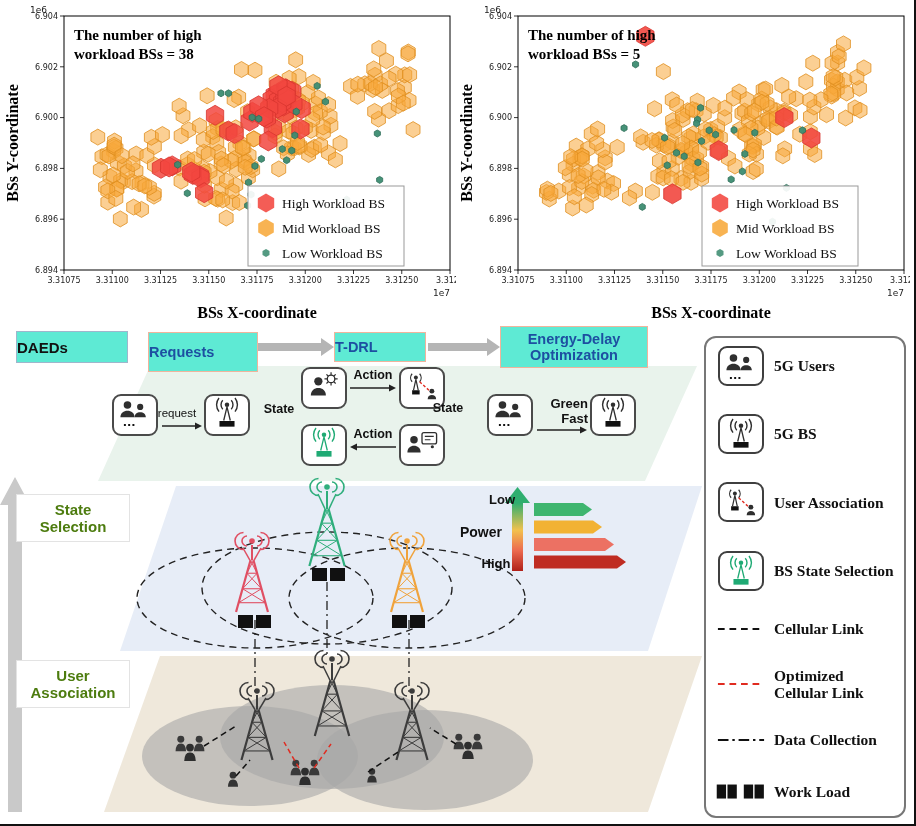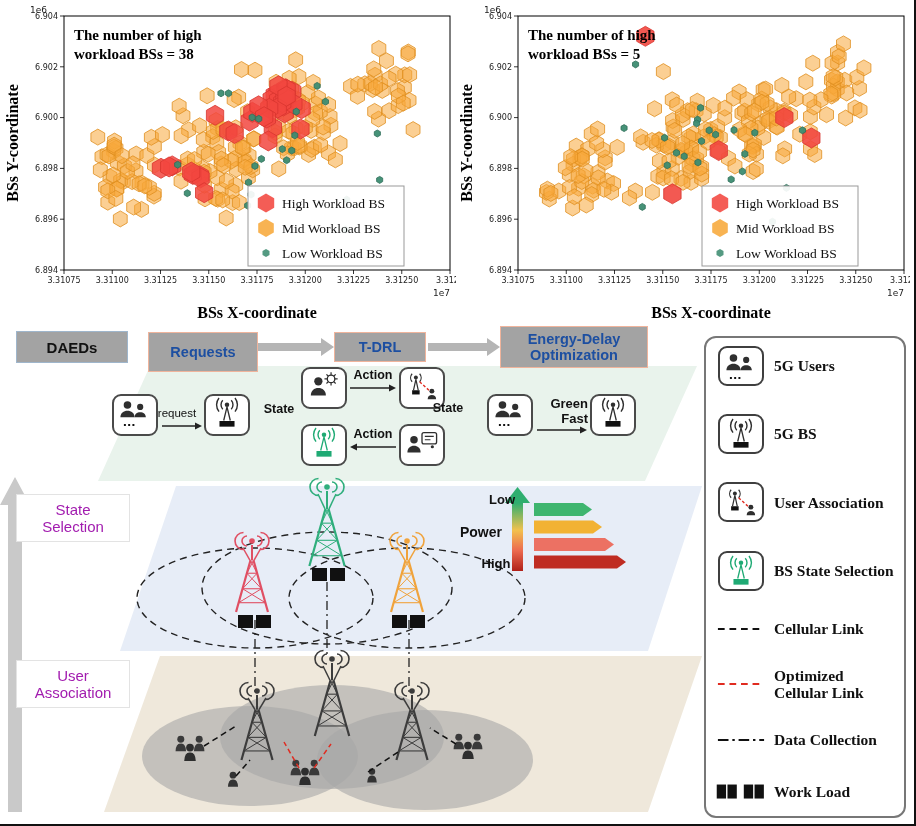--- a/index.html
+++ b/index.html
@@ -1,25 +1,25 @@
 <!DOCTYPE html>
 <html><head>
 <meta charset="utf-8">
 <style>
   html,body{margin:0;padding:0;background:#fff;}
   .page{position:relative;width:916px;height:826px;background:#fff;overflow:hidden;
         font-family:"Liberation Sans",sans-serif;border-right:2px solid #111;border-bottom:2px solid #111;box-sizing:border-box;}
   .chart{position:absolute;width:452px;height:324px;}
   #diagram{position:absolute;left:0;top:0;width:916px;height:826px;pointer-events:none;}
-  .box{position:absolute;display:flex;align-items:center;justify-content:center;text-align:center;background:#a3a3a3;box-sizing:border-box;}
+  .box{position:absolute;display:flex;align-items:center;justify-content:flex-start;text-align:center;background:#5eead4;box-sizing:border-box;}
   .daeds{left:16px;top:331px;width:112px;height:32px;border:1px solid #9fb6cc;font-weight:bold;font-size:15px;color:#111;}
   .flowbox{border:1px solid #f0b49c;color:#1d4fa1;font-weight:bold;font-size:14.5px;line-height:1.12;}
   .layer-label{position:absolute;left:16px;width:112px;height:46px;background:#fff;border:1px solid #e3e3e3;
                display:flex;align-items:center;justify-content:center;text-align:center;
-               font-weight:normal;font-size:15px;line-height:1.15;color:#a21caf;}
+               font-weight:bold;font-size:15px;line-height:1.15;color:#4d7c0f;}
   .layer-label span{display:block;width:86px;}
   .small-label{position:absolute;font-size:12.5px;font-weight:600;color:#111;text-align:center;line-height:1.05;}
   .tiny-label{position:absolute;font-size:11.5px;font-weight:500;color:#111;text-align:center;}
   .gf-label{position:absolute;font-size:13px;font-weight:bold;color:#111;text-align:right;}
   .power-label{position:absolute;font-weight:bold;color:#111;text-align:center;}
   .mini-box{position:absolute;width:46px;height:42px;background:#fff;border:2px solid #4a4a4a;border-radius:9px;
             display:flex;align-items:center;justify-content:center;box-sizing:border-box;z-index:3;}
   .legend-panel{position:absolute;left:704px;top:336px;width:202px;height:482px;background:#fff;border:2px solid #777;
                 border-radius:12px;box-sizing:border-box;padding:8px 6px 10px 8px;display:flex;flex-direction:column;justify-content:space-between;}
   .lg-row{display:flex;align-items:center;}

